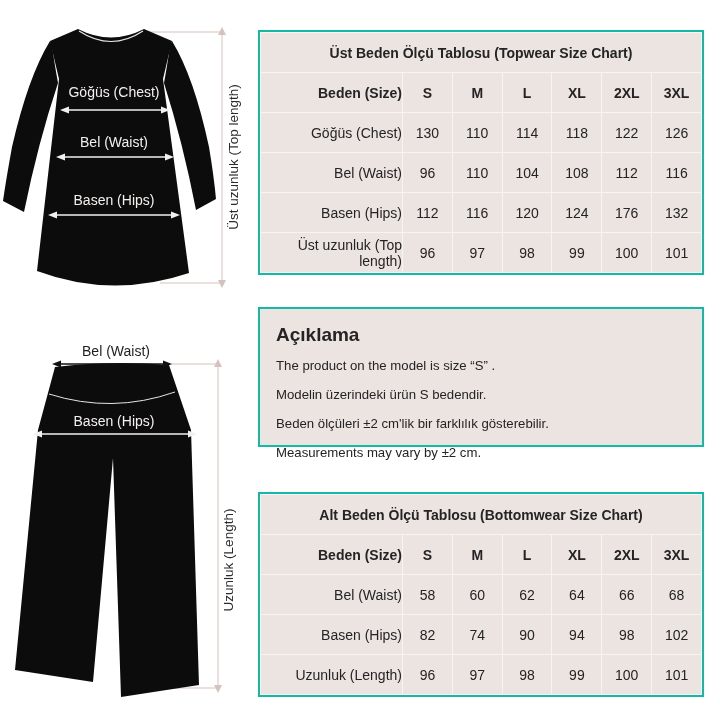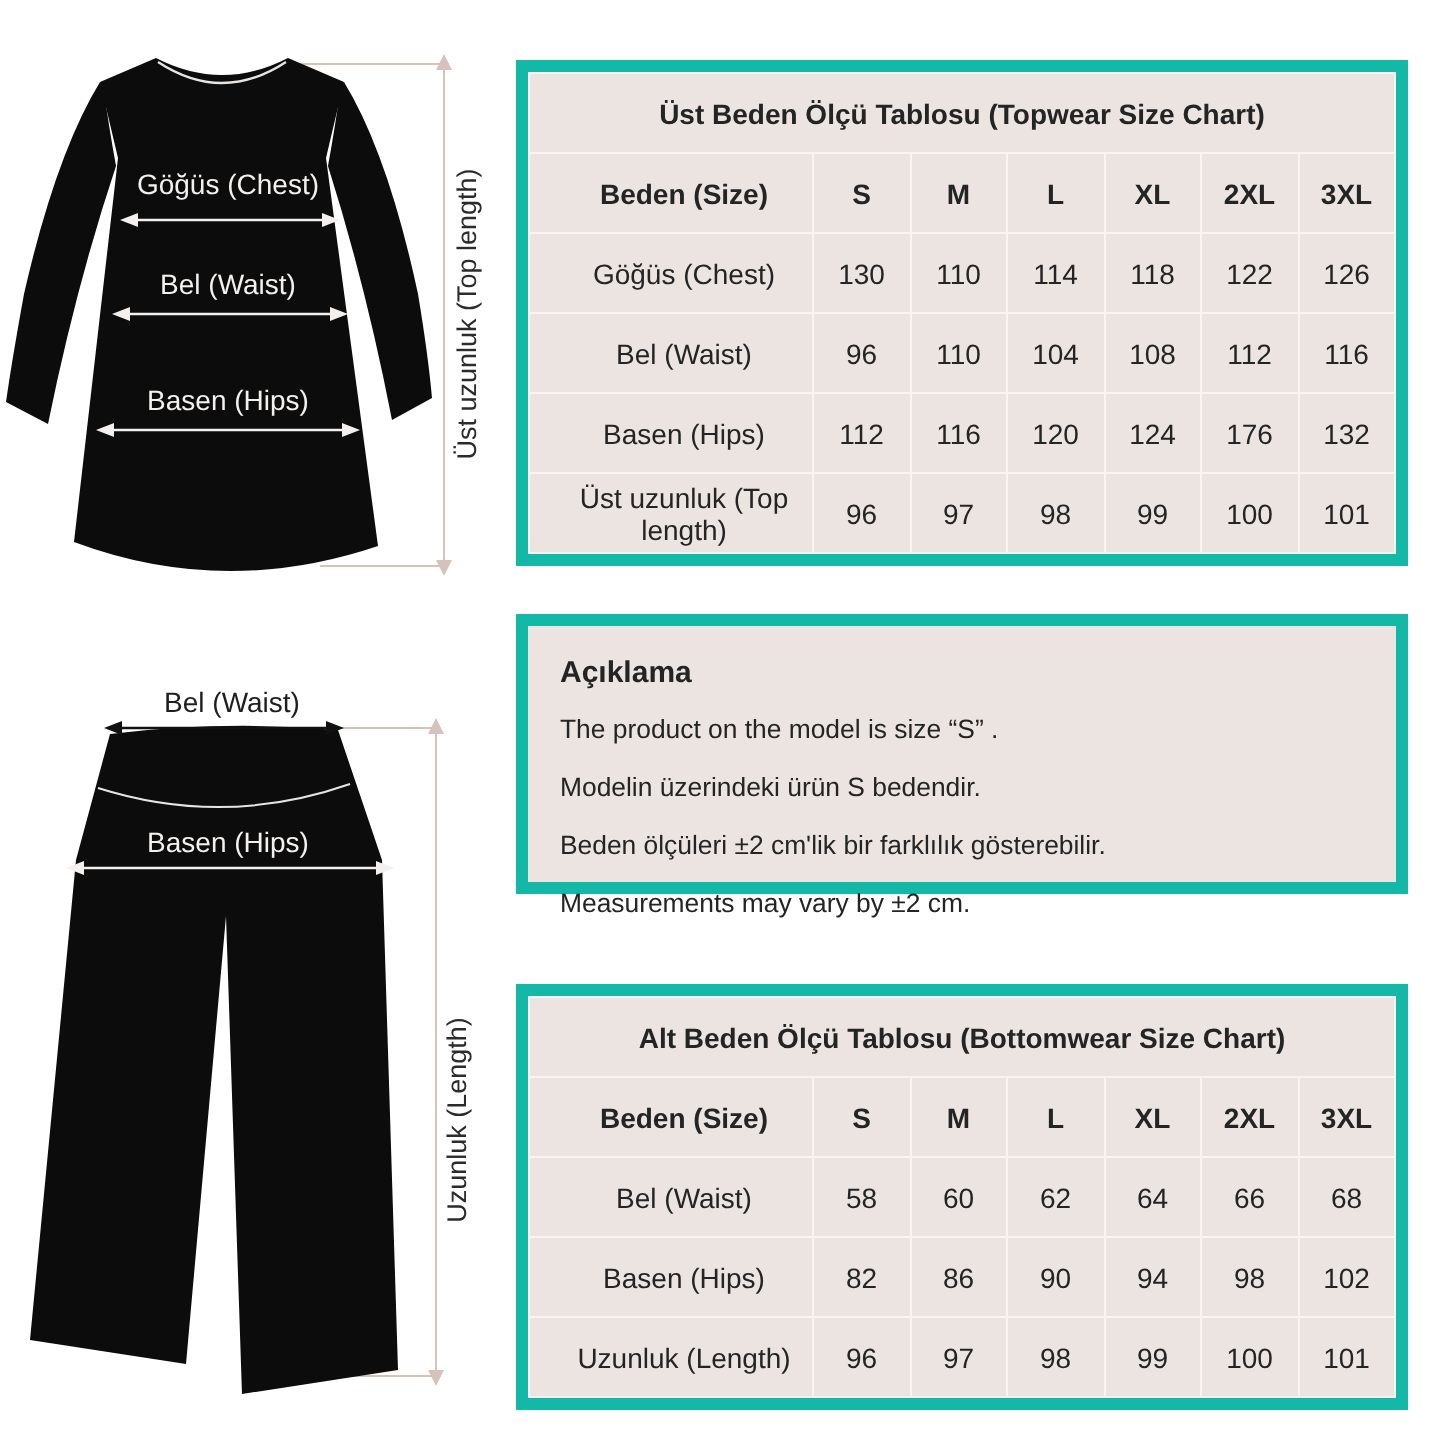--- a/index.html
+++ b/index.html
@@ -1,31 +1,31 @@
 <!DOCTYPE html>
 <html><head>
 <meta charset="utf-8">
 <style>
   html,body{margin:0;padding:0;background:#ffffff;}
   .canvas{
     position:relative;width:720px;height:720px;background:#ffffff;overflow:hidden;
     font-family:"Liberation Sans", sans-serif;color:#242424;
   }
-  .panel{position:absolute;left:258px;width:446px;background:#ece4e0;border:6px solid #14b8a6;box-sizing:border-box;}
+  .panel{position:absolute;left:258px;width:446px;background:#ece4e0;border:2px solid #14b8a6;box-sizing:border-box;}
   .panel-top-table{top:30px;}
   .panel-notes{top:307px;height:140px;padding:12px 16px 0 16px;}
   .panel-bottom-table{top:492px;}
 
   table.size-table{width:100%;border-collapse:collapse;table-layout:fixed;font-size:14px;color:#242424;}
   table.size-table td{border:1.5px solid #f8f4f1;padding:0;height:39px;text-align:center;vertical-align:middle;}
   table.size-table td.title-cell{height:39px;font-weight:bold;font-size:14px;text-align:center;}
   table.size-table tr.header-row td{font-weight:bold;}
-  table.size-table td.label-cell{text-align:center;padding-left:13px;}
-
-  .notes-title{font-weight:bold;font-size:15px;margin:3px 0 11px 0;}
+  table.size-table td.label-cell{text-align:right;padding-left:13px;}
+
+  .notes-title{font-weight:bold;font-size:19px;margin:3px 0 11px 0;}
   .notes-line{margin:0 0 12px 0;font-size:13.2px;line-height:17px;}
 
   .garment-svg{position:absolute;left:0;}
   .svg-top{top:15px;}
   .svg-bottom{top:330px;}
   svg text{font-family:"Liberation Sans", sans-serif;}
 </style>
 </head>
 <body>
 
@@ -191,21 +191,21 @@
         <td>58</td>
         <td>60</td>
         <td>62</td>
         <td>64</td>
         <td>66</td>
         <td>68</td>
       </tr>
       <tr>
         <td class="label-cell">Basen (Hips)</td>
         <td>82</td>
-        <td>86</td>
+        <td>74</td>
         <td>90</td>
         <td>94</td>
         <td>98</td>
         <td>102</td>
       </tr>
       <tr>
         <td class="label-cell">Uzunluk (Length)</td>
         <td>96</td>
         <td>97</td>
         <td>98</td>

